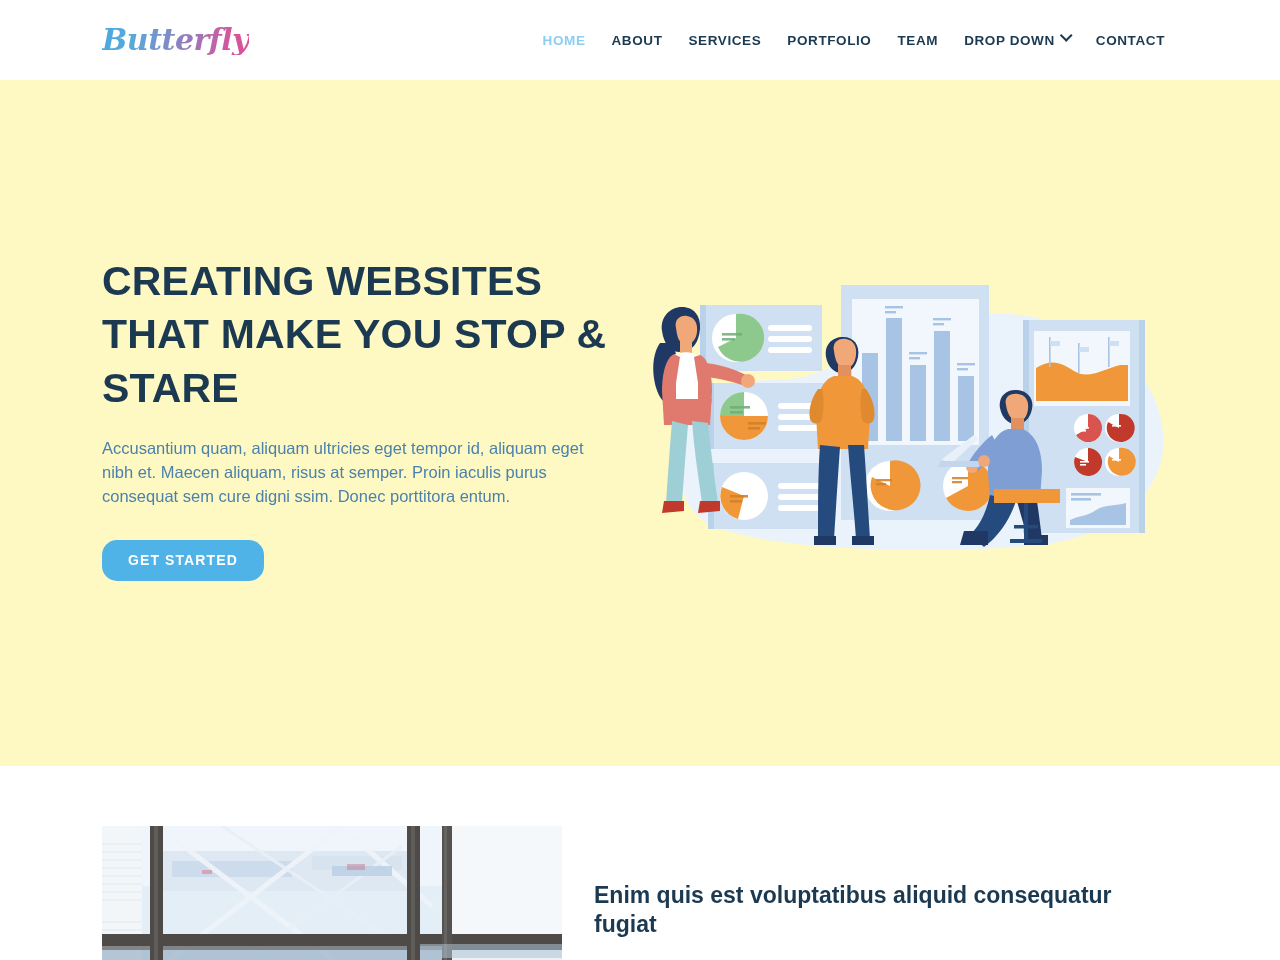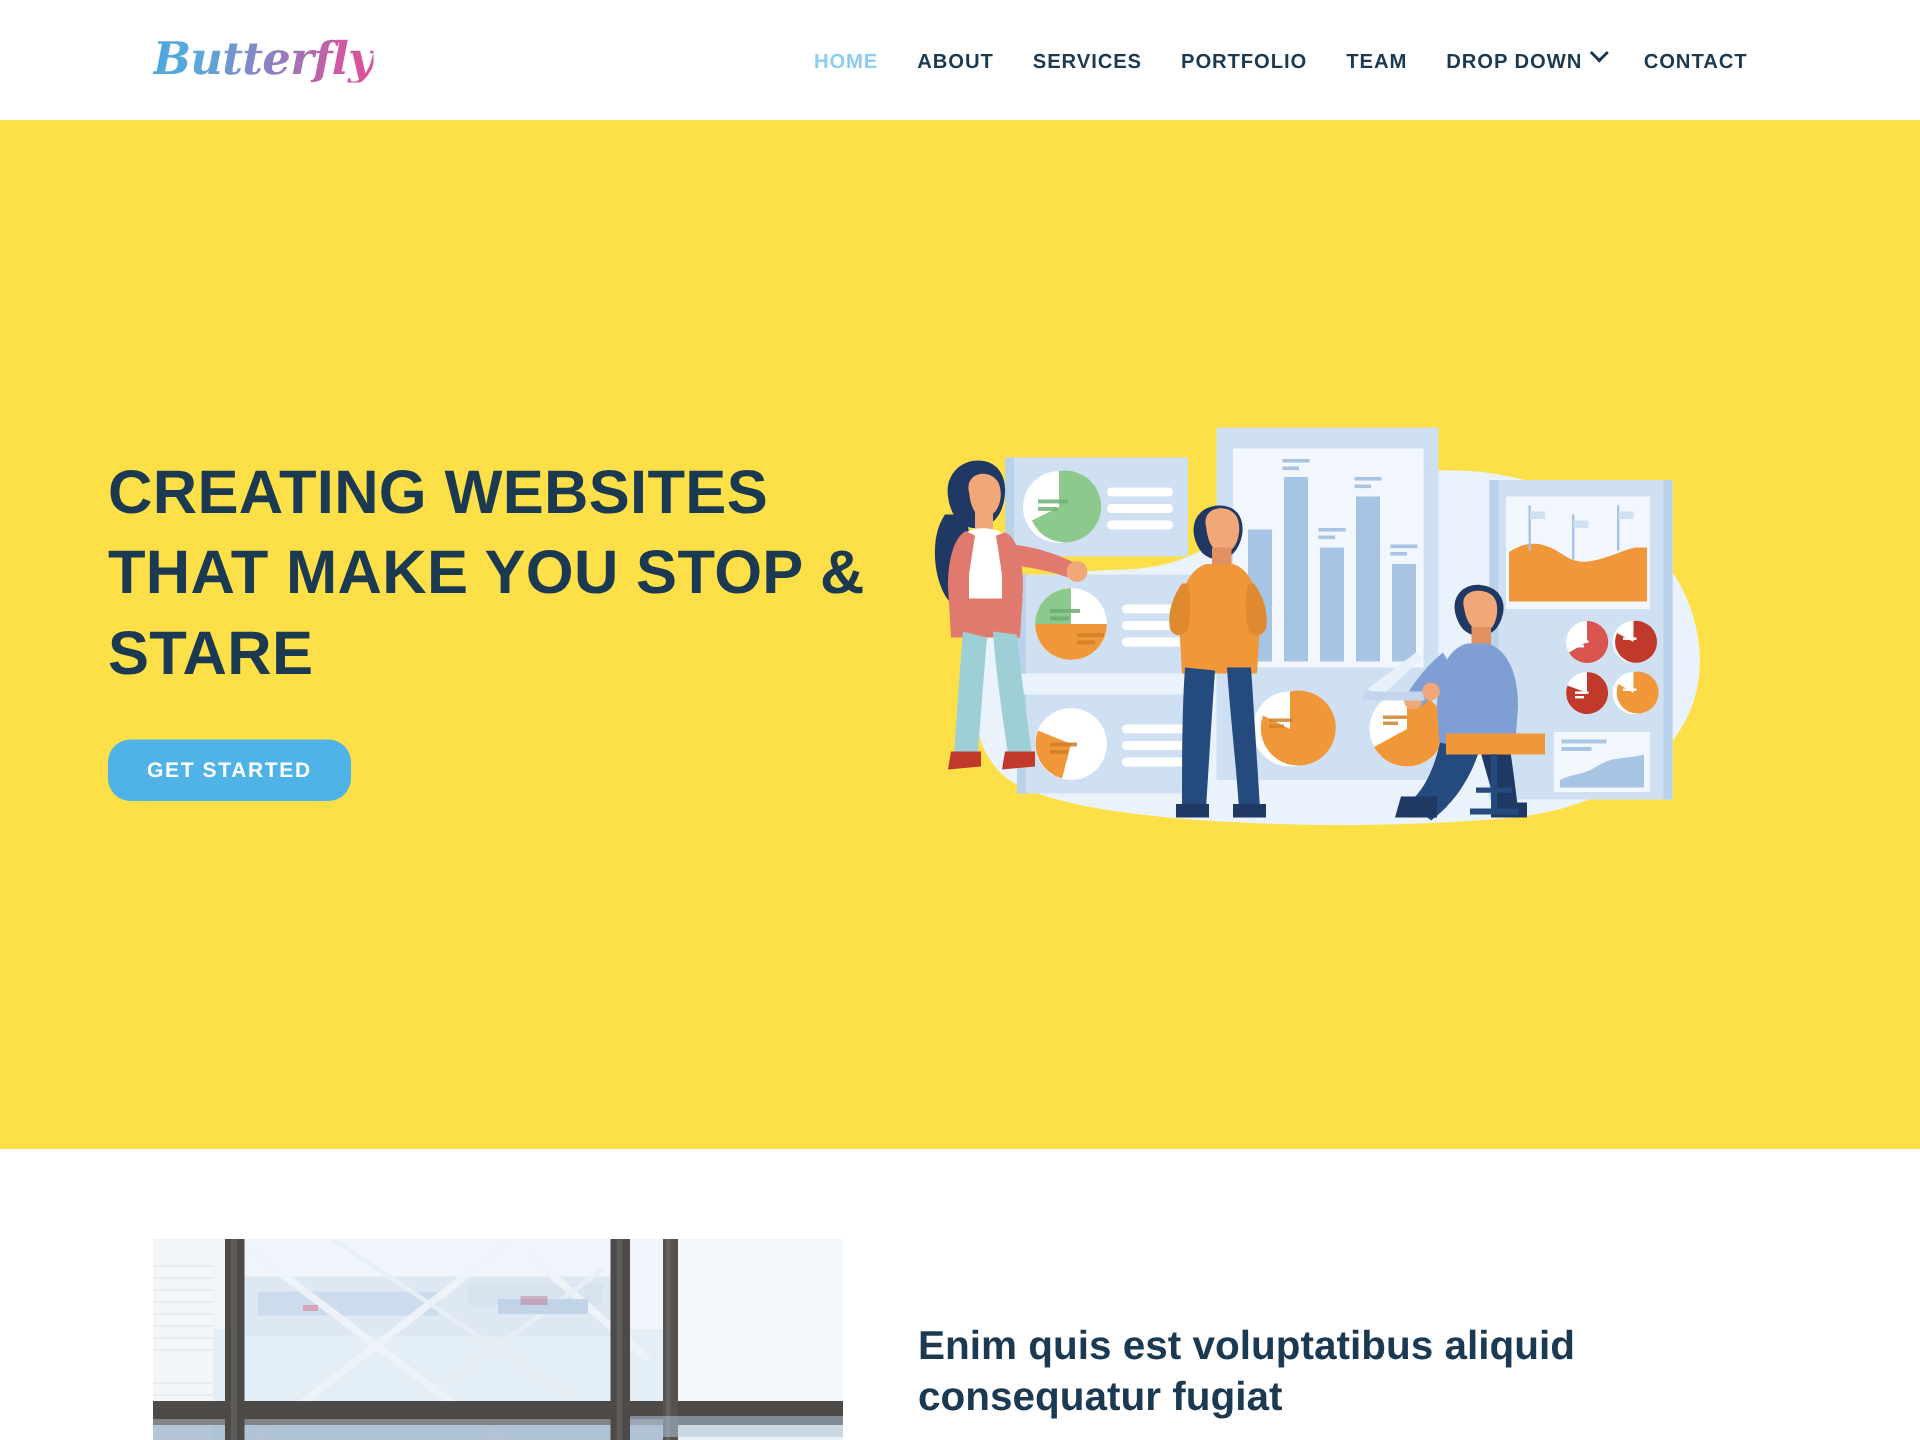--- a/index.html
+++ b/index.html
@@ -61,24 +61,24 @@
     width:9px;height:9px;
     border-right:2.2px solid #1b3a52;
     border-bottom:2.2px solid #1b3a52;
     transform:rotate(45deg) translate(-1px,-2px);
   }
 
   
   .hero{
     position:relative;
     height:686px;
-    background:#fde047;
+    background:#fef9c3;
     display:flex;
     align-items:center;
-    padding:0 72px;
+    padding:0 102px;
   }
   .hero-inner{
     width:1076px;
     display:flex;
     align-items:center;
     justify-content:space-between;
   }
   .hero-copy{ width:510px; padding-bottom:10px; }
   .hero-title{
     font-family:"Liberation Sans", sans-serif;
@@ -131,25 +131,24 @@
     width:460px;
     height:260px;
     overflow:hidden;
     flex:0 0 460px;
     position:relative;
   }
   .about-figure svg{ display:block; width:100%; height:100%; }
   .about-body{ flex:1; padding-top:55px; }
   .about-title{
     font-family:"Liberation Sans", sans-serif;
-    font-size:27px;
+    font-size:23px;
     line-height:1.25;
     font-weight:bold;
     color:#1b3a52;
-    margin-left:18px;
   }
 </style>
 </head>
 <body>
 
 <header class="site-header">
   <div class="logo">Butterfly</div>
 
   <nav class="main-nav">
     <a class="nav-item active">
@@ -175,20 +174,21 @@
       <span>CONTACT</span>
     </a>
   </nav>
 </header>
 
 <section class="hero">
   <div class="hero-inner">
 
     <div class="hero-copy">
       <h1 class="hero-title">CREATING WEBSITES THAT MAKE YOU STOP &amp; STARE</h1>
+      <p class="hero-desc">Accusantium quam, aliquam ultricies eget tempor id, aliquam eget nibh et. Maecen aliquam, risus at semper. Proin iaculis purus consequat sem cure digni ssim. Donec porttitora entum.</p>
       <button class="btn-primary">GET STARTED</button>
     </div>
 
     <div class="hero-art">
       <svg viewBox="0 0 540 300" xmlns="http://www.w3.org/2000/svg">
         <defs>
           <clipPath id="pieclipA">
               <circle cx="0" cy="0" r="25"></circle>
             </clipPath>
         </defs>

